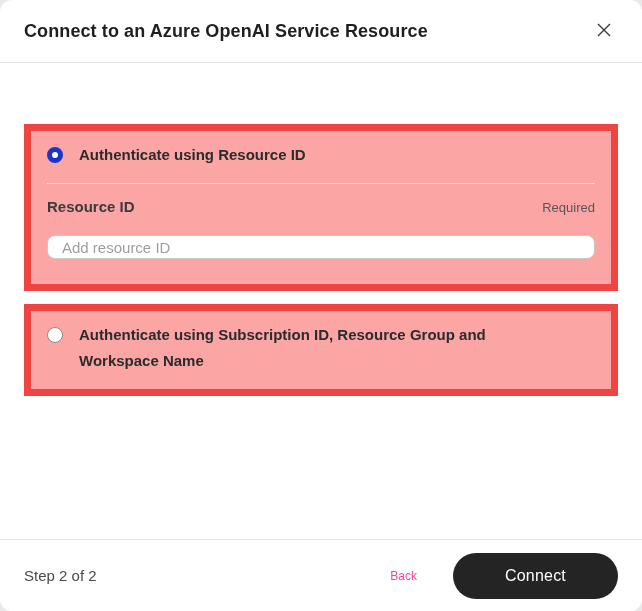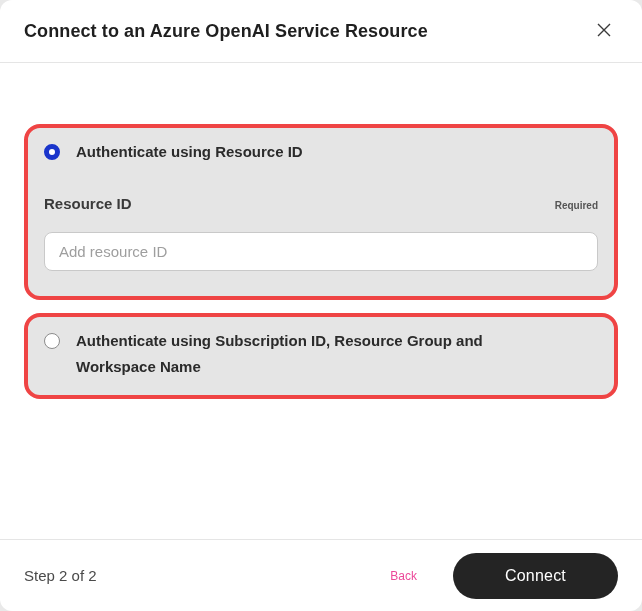--- a/index.html
+++ b/index.html
@@ -40,23 +40,23 @@
     display: flex; align-items: center; justify-content: center;
     cursor: pointer;
     color: #3a3a3a;
   }
   
   .modal-body {
     flex: 1 1 auto;
     padding: 25px 24px 0 24px;
   }
   .option-card {
-    border: 4px solid #ef4444;
-    border-radius: 16px;
-    background: #e5e5e5;
+    border: 7px solid #ef4444;
+    border-radius: 0;
+    background: #fca5a5;
   }
   .option-card + .option-card { margin-top: 13px; }
   .option-row {
     display: flex;
     align-items: flex-start;
     padding: 15px 16px;
     cursor: pointer;
   }
   .radio {
     flex: 0 0 16px;
@@ -83,27 +83,27 @@
     justify-content: space-between;
     align-items: baseline;
     margin-bottom: 20px;
   }
   .field-label {
     font-size: 15px;
     font-weight: 700;
     color: #3a3a3a;
   }
   .field-required {
-    font-size: 10px;
-    font-weight: 700;
+    font-size: 13px;
+    font-weight: 400;
     color: #555555;
   }
   .text-input {
     width: 100%;
-    height: 39px;
+    height: 24px;
     border: 1px solid #c9c9c9;
     border-radius: 8px;
     padding: 0 14px;
     font-size: 15px;
     font-family: "Liberation Sans", sans-serif;
     color: #2b2b2b;
     outline: none;
   }
   .text-input::placeholder { color: #9e9e9e; }
   

